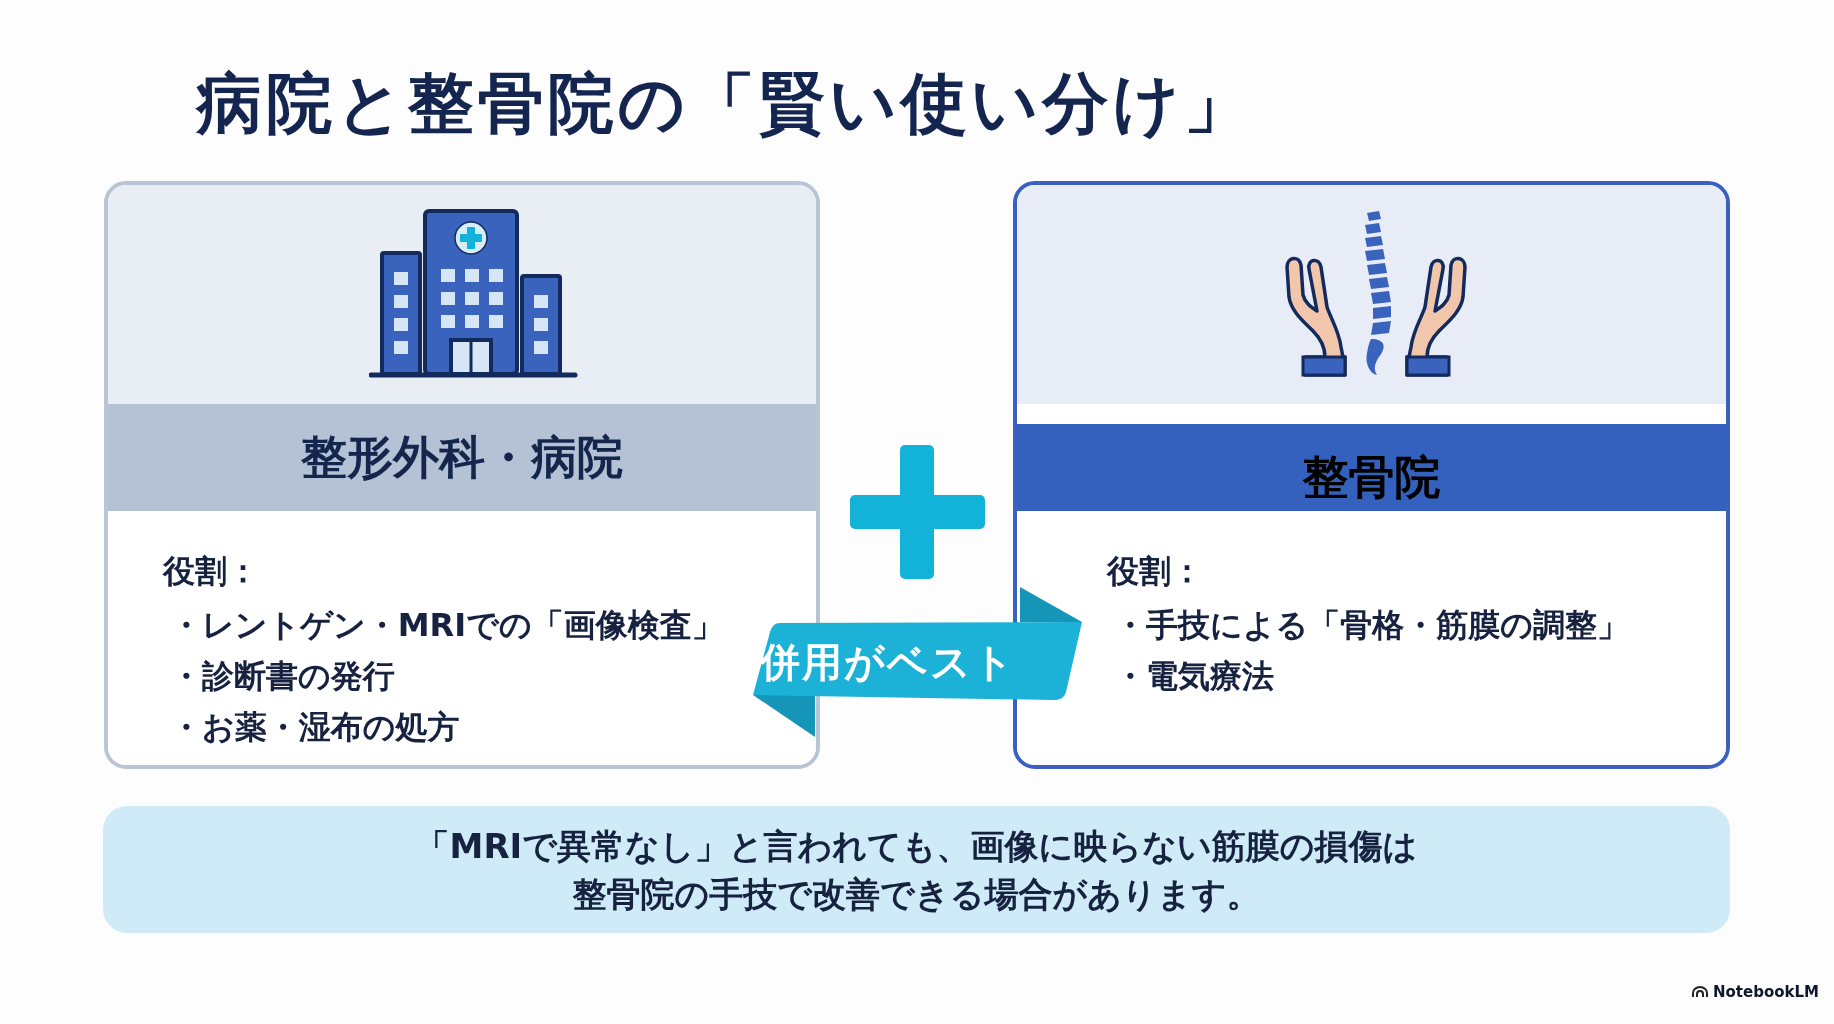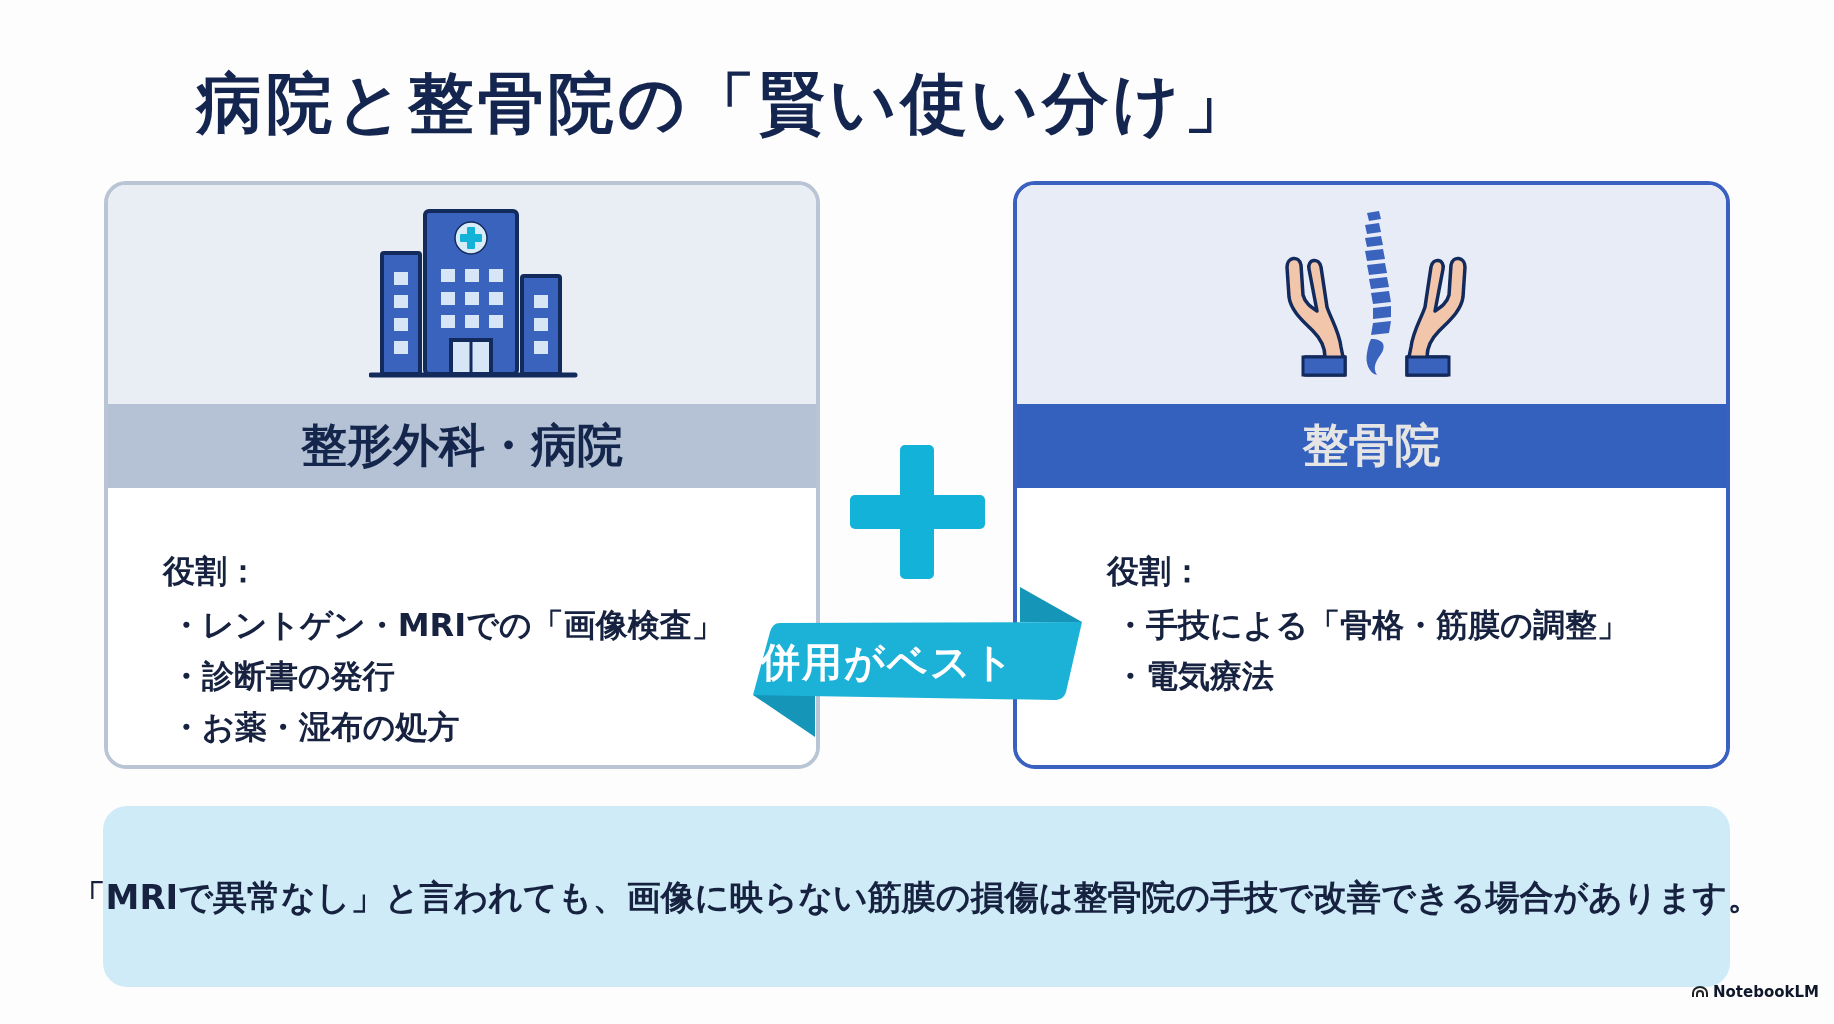--- a/index.html
+++ b/index.html
@@ -6,34 +6,34 @@
   body { width:1834px; height:1024px; background:#fdfdfd; position:relative; overflow:hidden;
          font-family:"DejaVu Sans","Liberation Sans",sans-serif; color:#14264f; }
   .abs { position:absolute; }
   .title { left:0; width:1450px; top:66px; text-align:center; font-size:66px; font-weight:bold;
            letter-spacing:4px; color:#14264f; line-height:76px; }
   .card { position:absolute; top:181px; height:588px; border-radius:22px; overflow:hidden; background:#fff; box-sizing:border-box; }
   .card-left { left:104px; width:716px; border:4px solid #b9c4d4; }
   .card-right { left:1013px; width:717px; border:4px solid #3a61bf; }
   .card-top { position:absolute; left:0; right:0; top:0; height:219px; background:#e9edf4; }
   .card-right .card-top { background:#e8ecf7; }
-  .card-band { position:absolute; left:0; right:0; top:219px; height:84px; display:flex; align-items:center; justify-content:center;
+  .card-band { position:absolute; left:0; right:0; top:219px; height:107px; display:flex; align-items:center; justify-content:center;
                font-size:46px; font-weight:bold; }
   .card-left .card-band { background:#b5c2d5; color:#15264d; }
-  .card-right .card-band { background:#3561be; color:#e5e5e5; }
+  .card-right .card-band { background:#3561be; color:#000000;margin-top:20px; }
   .card-body { position:absolute; left:0; right:0; top:326px; bottom:0; background:#fff; }
   .role { position:absolute; font-size:32px; font-weight:bold; color:#16223f; line-height:40px; }
   .bullets { position:absolute; margin:10px; padding:0; list-style:none; }
   .bullets li { font-size:32px; font-weight:bold; color:#16223f; line-height:51px; white-space:nowrap; }
   .bullets li::before { content:"・"; }
   .plus-v { left:900px; top:445px; width:34px; height:134px; background:#13b3d9; border-radius:5px; }
   .plus-h { left:850px; top:495px; width:135px; height:34px; background:#13b3d9; border-radius:5px; }
   .ribbon-text { left:760px; top:636px; width:320px; text-align:left; font-size:40px; font-weight:bold; color:#fff; line-height:52px; letter-spacing:2px; }
-  .banner { left:103px; top:806px; width:1627px; height:181px; background:#ceebf7; border-radius:24px;
-            display:flex; flex-direction:row; align-items:center; justify-content:center; }
+  .banner { left:103px; top:806px; width:1627px; height:127px; background:#ceebf7; border-radius:24px;
+            display:flex; flex-direction:column; align-items:center; justify-content:center; }
   .banner-line { font-size:34px; font-weight:bold; color:#16223f; line-height:48px; white-space:nowrap; }
   .watermark { left:1692px; top:983px; display:flex; align-items:center; gap:5px; font-size:15px; font-weight:bold; color:#0f172a; }
 </style>
 </head>
 <body>
 
 <div class="abs title">病院と整骨院の「賢い使い分け」</div>
 
 <div class="card card-left">
   <div class="card-top">

